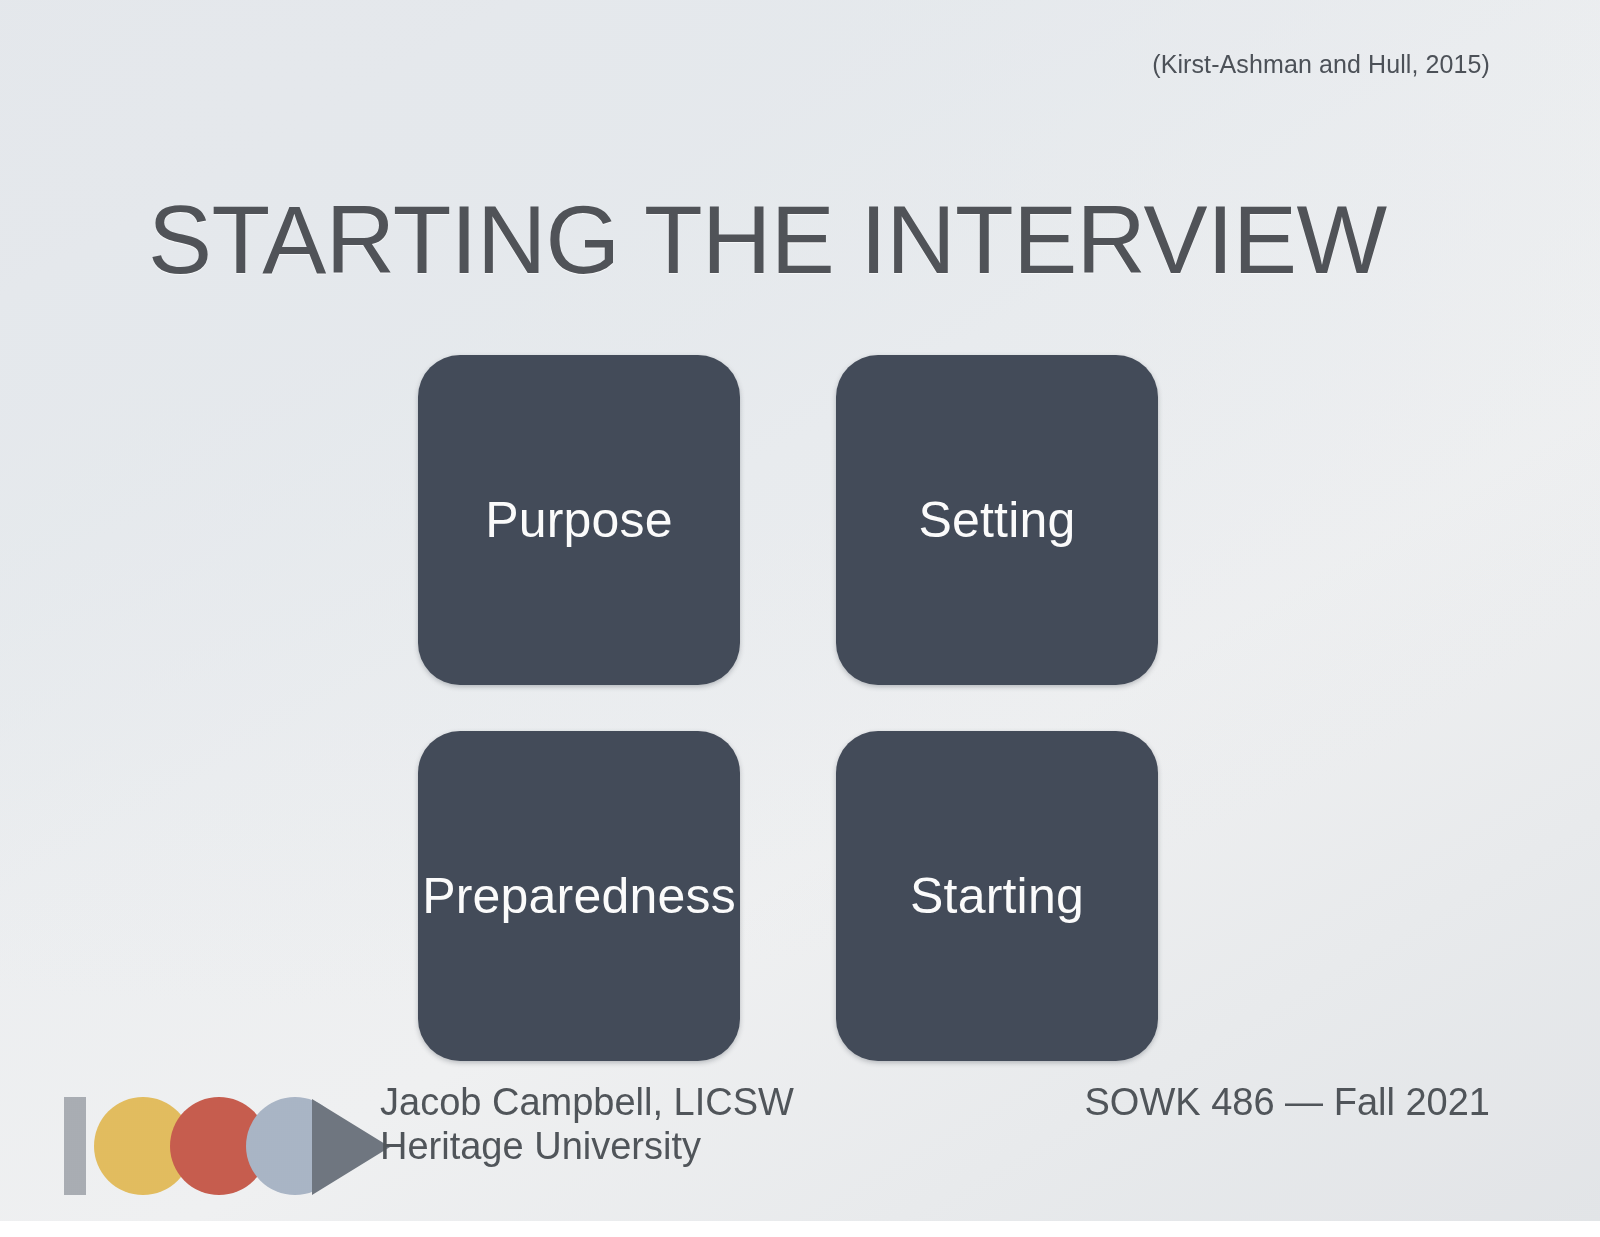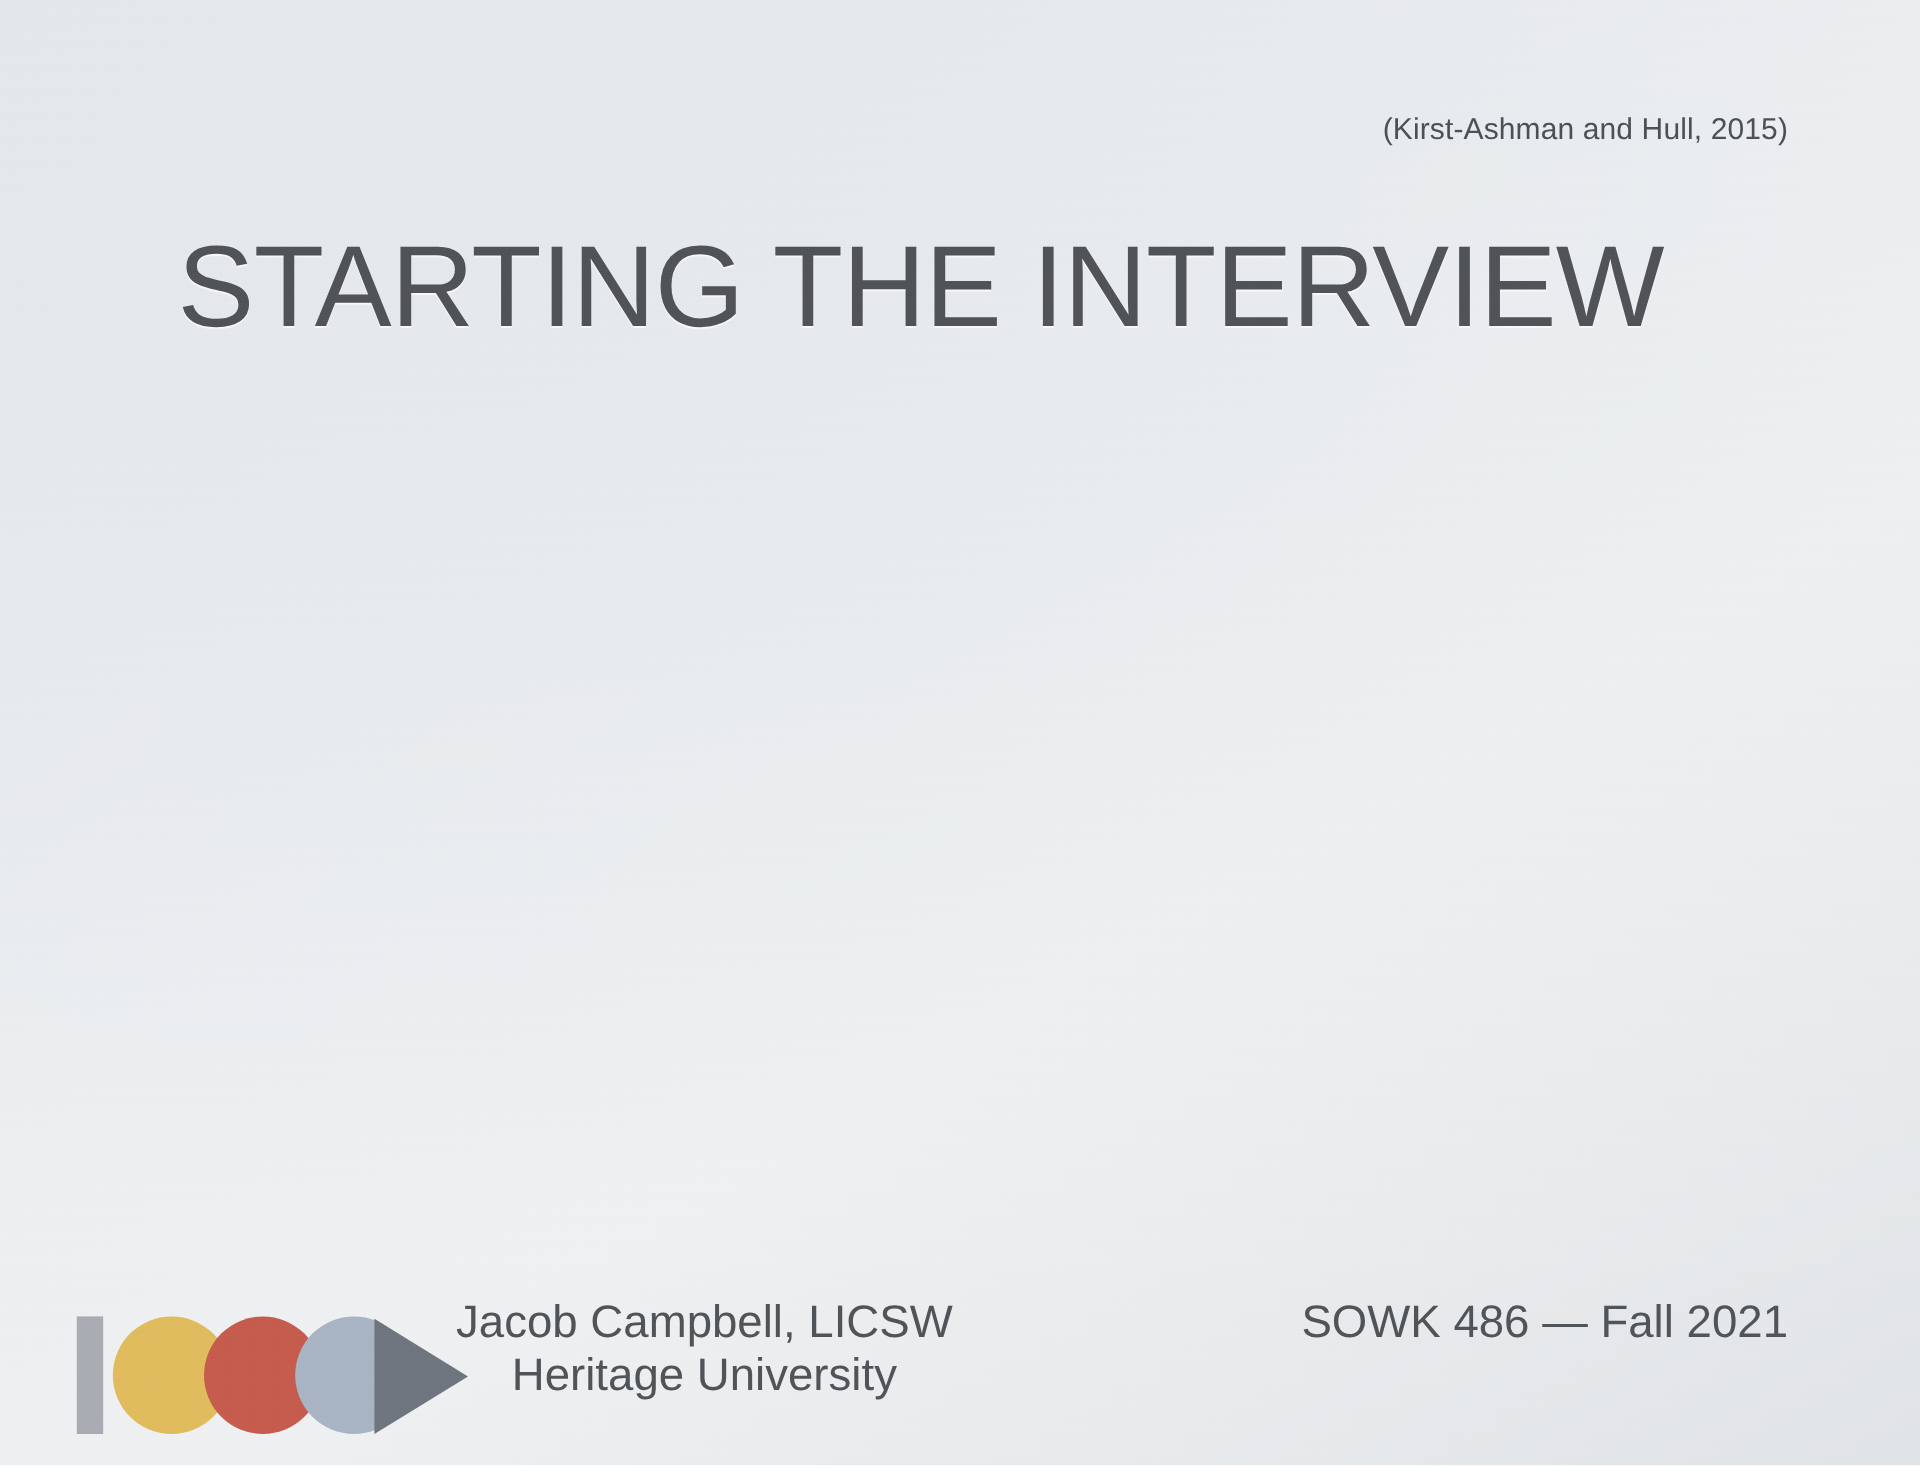--- a/index.html
+++ b/index.html
@@ -39,21 +39,20 @@
   
   #citation {
     position: absolute;
     top: 50px;
     right: 110px;
     font-size: 25px;
     font-weight: 300;
     letter-spacing: 0.1px;
     color: #4a4f56;
     white-space: nowrap;
-    margin-top: 44px;
   }
 
   
   #title {
     position: absolute;
     top: 128px;
     left: 148px;
     right: 120px;
     font-size: 96px;
     line-height: 1.0;
@@ -97,21 +96,21 @@
 
   
   #footer-left-text {
     position: absolute;
     left: 380px;
     top: 1080px;
     font-size: 38px;
     line-height: 1.16;
     font-weight: 300;
     color: #4e5358;
-    text-align: center;
+    text-align: left;
     white-space: nowrap;
   }
   #footer-right-text {
     position: absolute;
     right: 110px;
     top: 1080px;
     font-size: 38px;
     line-height: 1.16;
     font-weight: 300;
     color: #4e5358;
@@ -158,20 +157,39 @@
 </style>
 </head>
 <body>
 
 <div id="slide">
 
   <div id="citation">(Kirst-Ashman and Hull, 2015)</div>
 
   <h1 id="title">STARTING THE INTERVIEW</h1>
 
+  <div id="boxgrid">
+
+    <div class="node">
+      <span class="node-label">Purpose</span>
+    </div>
+
+    <div class="node">
+      <span class="node-label">Setting</span>
+    </div>
+
+    <div class="node">
+      <span class="node-label">Preparedness</span>
+    </div>
+
+    <div class="node">
+      <span class="node-label">Starting</span>
+    </div>
+
+  </div>
 
   <div id="logo">
     <div class="logo-bar"></div>
     <div class="logo-dot d1"></div>
     <div class="logo-dot d2"></div>
     <div class="logo-dot d3"></div>
     <div class="logo-tri"></div>
   </div>
 
   <div id="footer-left-text">

